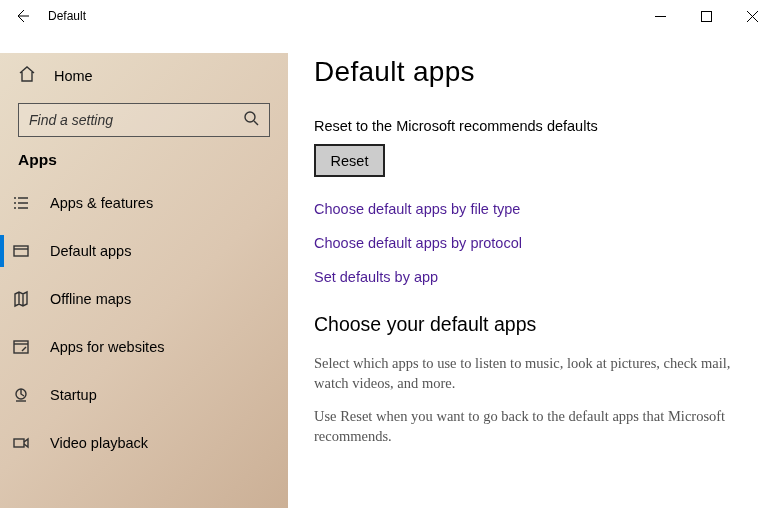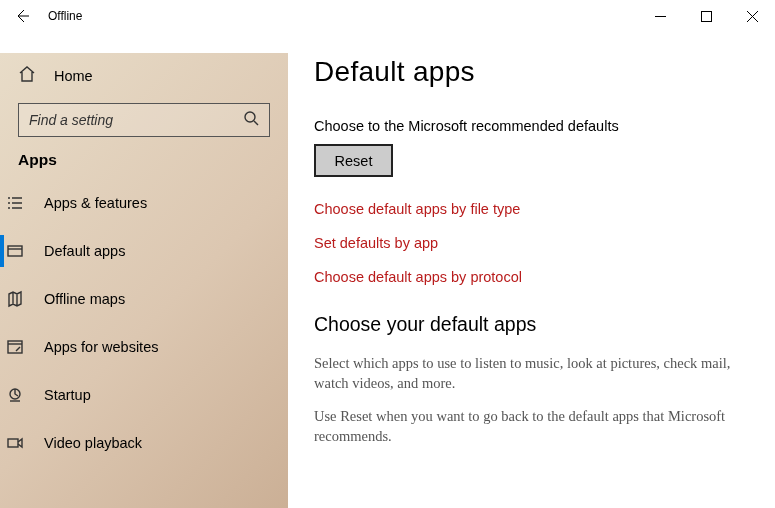--- a/index.html
+++ b/index.html
@@ -17,45 +17,45 @@
   .home-row span.lbl { font-size:14.5px; }
 
   .search-wrap { padding: 4px 18px 14px 18px; }
   .search-box { height:34px; border:1px solid #555; background:rgba(255,255,255,0.15); display:flex; align-items:center; padding: 0 10px 0 10px; justify-content:space-between;gap:28px;}
   .search-box input { border:none; background:transparent; font-size:14px; outline:none; width: 230px; color:#333;}
   .search-box input::placeholder { color:#333; font-style: italic; }
   .search-ico { color:#333; }
 
   .section-hdr { font-size:15.5px; font-weight:600; padding: 0 0 10px 18px; }
 
-  .nav-item { height:48px; display:flex; align-items:center; gap:20px; padding-left:6px; font-size:14.5px; position:relative; }
+  .nav-item { height:48px; display:flex; align-items:center; gap:20px; padding-left:12px; font-size:14.5px; position:relative; }
   .nav-item.selected::before { content:""; position:absolute; left:0; top:8px; bottom:8px; width:4px; background:#0078d7; }
   .nav-item .ic { width:18px; height:18px; display:flex; align-items:center; justify-content:center; }
 
   .content { flex:1; padding: 24px 26px 0 26px; color:#000; overflow:hidden; }
   .page-title { font-size:28px; font-weight:400; margin-bottom: 30px; letter-spacing:0.3px;}
   .subtext { font-size:14.5px; margin-bottom:10px; }
-  .reset-btn { width:79px; height:33px; border:2px solid #222; background:#ccc; font-size:14.5px; display:flex; align-items:center; justify-content:center; margin-bottom:24px;}
-  .link { color:#b91c1c; font-size:14.5px; margin-bottom:18px; display:block; }
+  .reset-btn { width:71px; height:33px; border:2px solid #222; background:#ccc; font-size:14.5px; display:flex; align-items:center; justify-content:center; margin-bottom:24px;}
+  .link { color:#4c1d95; font-size:14.5px; margin-bottom:18px; display:block; }
   .sect-title { font-size:19.5px; font-weight:500; margin-top:28px; margin-bottom:18px; }
   .para { font-size:14.5px; color:#555; line-height:1.35; margin-bottom:14px;font-family:Liberation Serif, serif; }
 
   svg { stroke: #333; fill:none; stroke-width:1.4; }
   .win-btn svg, .title-back svg { stroke:#000; stroke-width:1;}
 </style>
 </head>
 <body>
 
 <div class="title-bar">
   <div class="title-back">
     <svg width="16" height="16" viewBox="0 0 16 16">
         <path d="M10 2 L4 8 L10 14 M4 8 H15"></path>
       </svg>
   </div>
-  <div class="title-text">Offline</div>
+  <div class="title-text">Default</div>
   <div class="win-controls">
     <div class="win-btn">
         <svg width="11" height="11" viewBox="0 0 11 11">
           <path d="M0 5.5 H11"></path>
         </svg>
       </div>
     <div class="win-btn">
         <svg width="11" height="11" viewBox="0 0 11 11">
           <rect x="0.5" y="0.5" width="10" height="10"></rect>
         </svg>
@@ -138,22 +138,22 @@
             <rect x="2" y="5" width="10" height="8"></rect>
             <path d="M12 8 L16 5 V13 L12 10"></path>
           </svg>
         </span>
       <span>Video playback</span>
     </div>
   </div>
 
   <div class="content">
     <div class="page-title">Default apps</div>
-    <div class="subtext">Choose to the Microsoft recommended defaults</div>
+    <div class="subtext">Reset to the Microsoft recommends defaults</div>
     <div class="reset-btn">Reset</div>
     <a class="link">Choose default apps by file type</a>
+    <a class="link">Choose default apps by protocol</a>
     <a class="link">Set defaults by app</a>
-    <a class="link">Choose default apps by protocol</a>
     <div class="sect-title">Choose your default apps</div>
     <div class="para">Select which apps to use to listen to music, look at pictures, check mail, watch videos, and more.</div>
     <div class="para">Use Reset when you want to go back to the default apps that Microsoft recommends.</div>
   </div>
 </div>
 
 </body></html>

